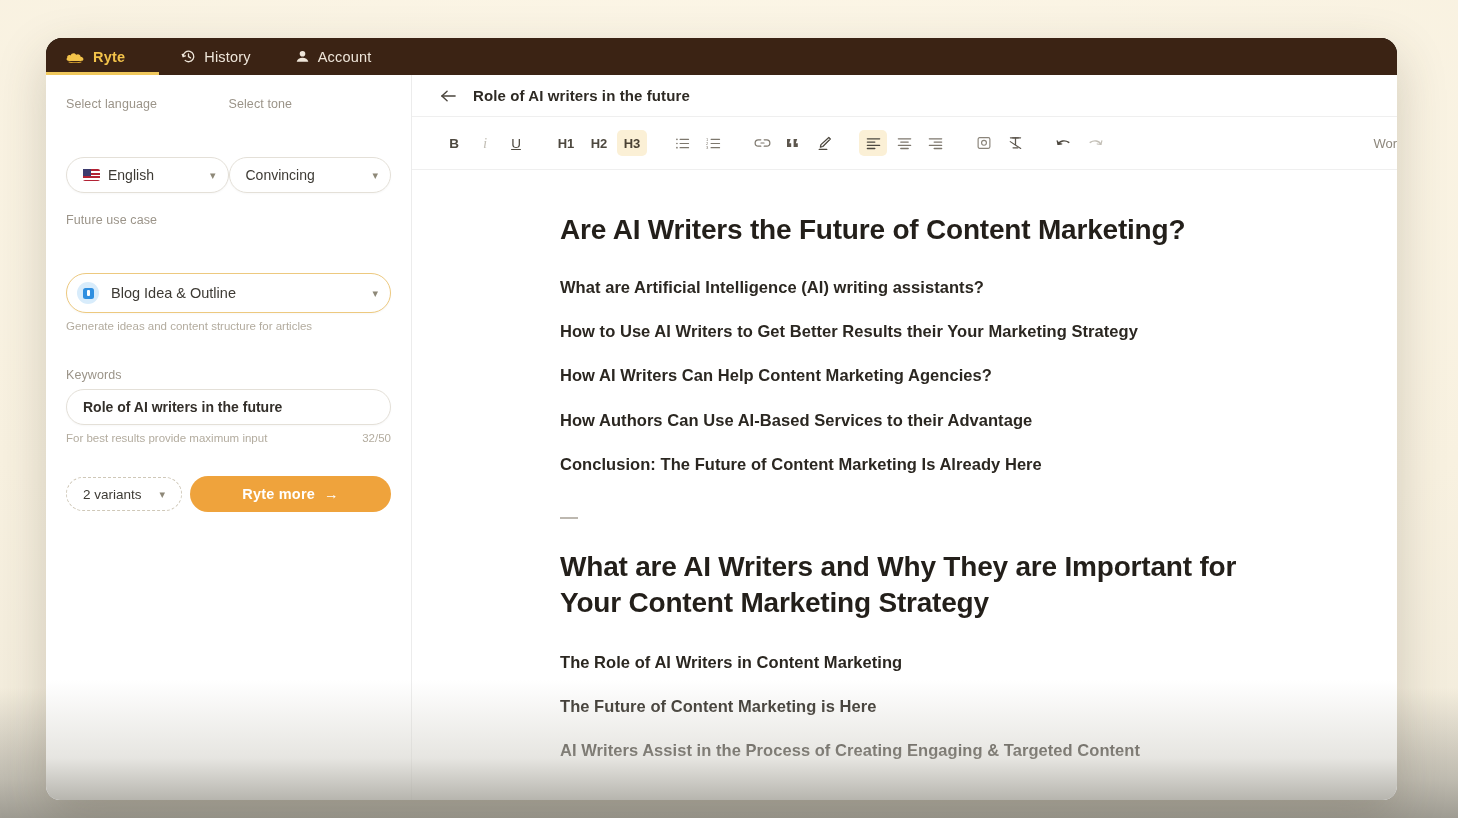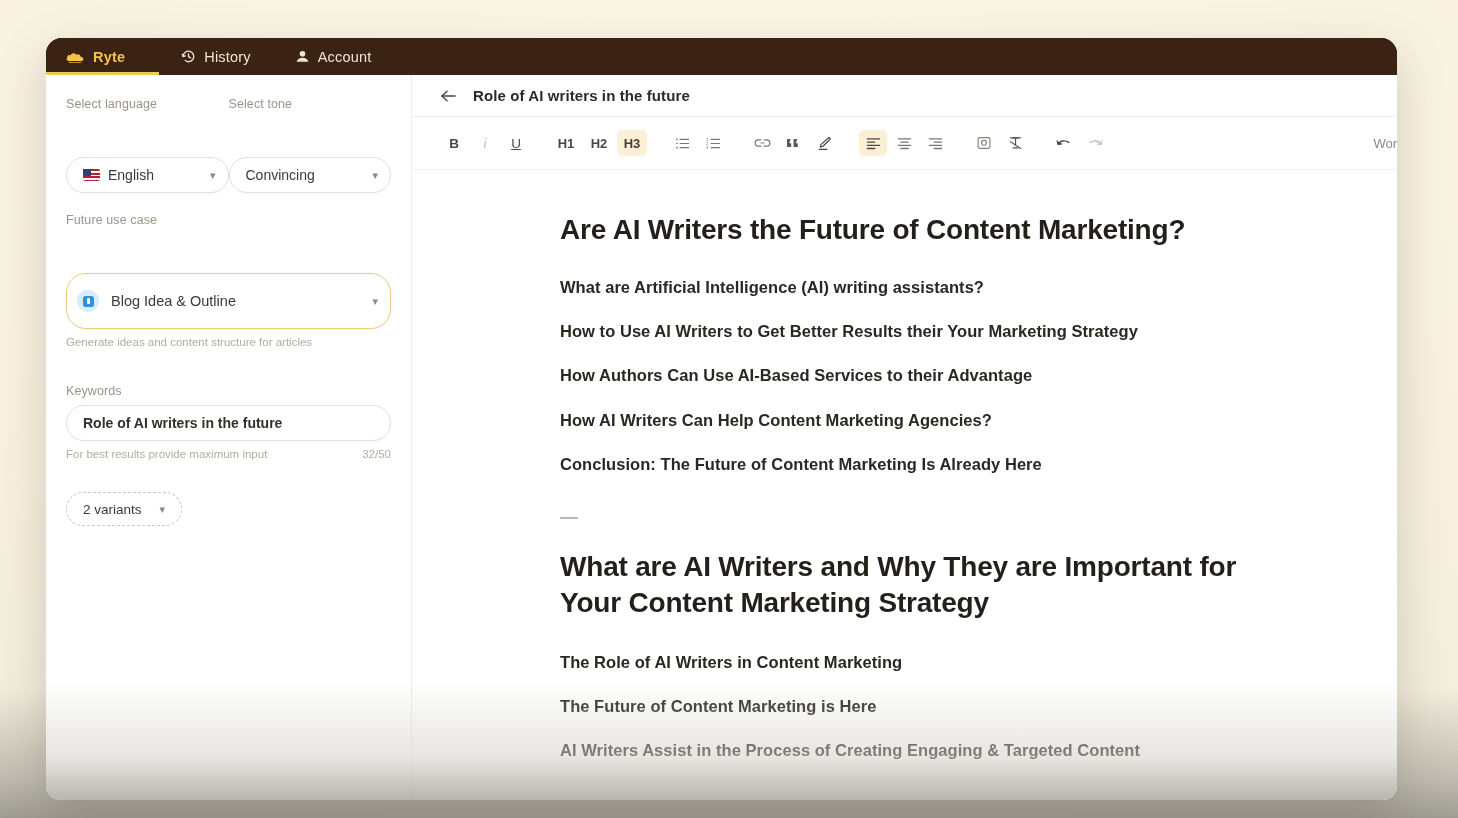--- a/index.html
+++ b/index.html
@@ -146,21 +146,21 @@
   }
   .chev {
     color: #8e8878;
     font-size: 11px;
     line-height: 1;
     margin-left: 6px;
   }
 
   .usecase-gap { margin-top: 20px; }
   .select-pill.usecase {
-    height: 56px;
+    height: 40px;
     border: 1.5px solid #edc97f;
     padding-left: 10px;
     gap: 32px;
   }
   .uc-badge {
     width: 22px; height: 22px;
     border-radius: 50%;
     background: #d8ecfb;
     display: flex; align-items: center; justify-content: center;
     flex: 0 0 22px;
@@ -415,20 +415,24 @@
           <span>For best results provide maximum input</span>
           <span>32/50</span>
         </div>
       </div>
 
       <div class="actions">
         <div class="variants-btn">
           <span>2 variants</span>
           <span class="chev">▾</span>
         </div>
+        <button class="ryte-more">
+          <span>Ryte more</span>
+          <span>→</span>
+        </button>
       </div>
     </div>
 
     <div class="editor">
 
       <div class="doc-header">
         <span class="back-arrow">
           <svg width="17" height="14" viewBox="0 0 18 14" fill="none" stroke="#4a443c" stroke-width="1.5" stroke-linecap="round" stroke-linejoin="round">
             <line x1="16" y1="7" x2="2" y2="7"></line>
             <polyline points="7.5,2 2,7 7.5,12"></polyline>
@@ -556,22 +560,22 @@
         <div class="wordcount">Wor</div>
       </div>
 
       <div class="doc-scroll">
         <div class="doc-inner">
 
           <div class="h-big">Are AI Writers the Future of Content Marketing?</div>
 
           <div class="h-line">What are Artificial Intelligence (AI) writing assistants?</div>
           <div class="h-line">How to Use AI Writers to Get Better Results their Your Marketing Strategy</div>
+          <div class="h-line">How AI Writers Can Help Content Marketing Agencies?</div>
           <div class="h-line">How Authors Can Use AI-Based Services to their Advantage</div>
-          <div class="h-line">How AI Writers Can Help Content Marketing Agencies?</div>
           <div class="h-line">Conclusion: The Future of Content Marketing Is Already Here</div>
 
           <div class="divider-dash"></div>
 
           <div class="h-big second">What are AI Writers and Why They are Important for Your Content Marketing Strategy</div>
 
           <div class="h-line">The Role of AI Writers in Content Marketing</div>
           <div class="h-line">The Future of Content Marketing is Here</div>
           <div class="h-line">AI Writers Assist in the Process of Creating Engaging &amp; Targeted Content</div>
 

